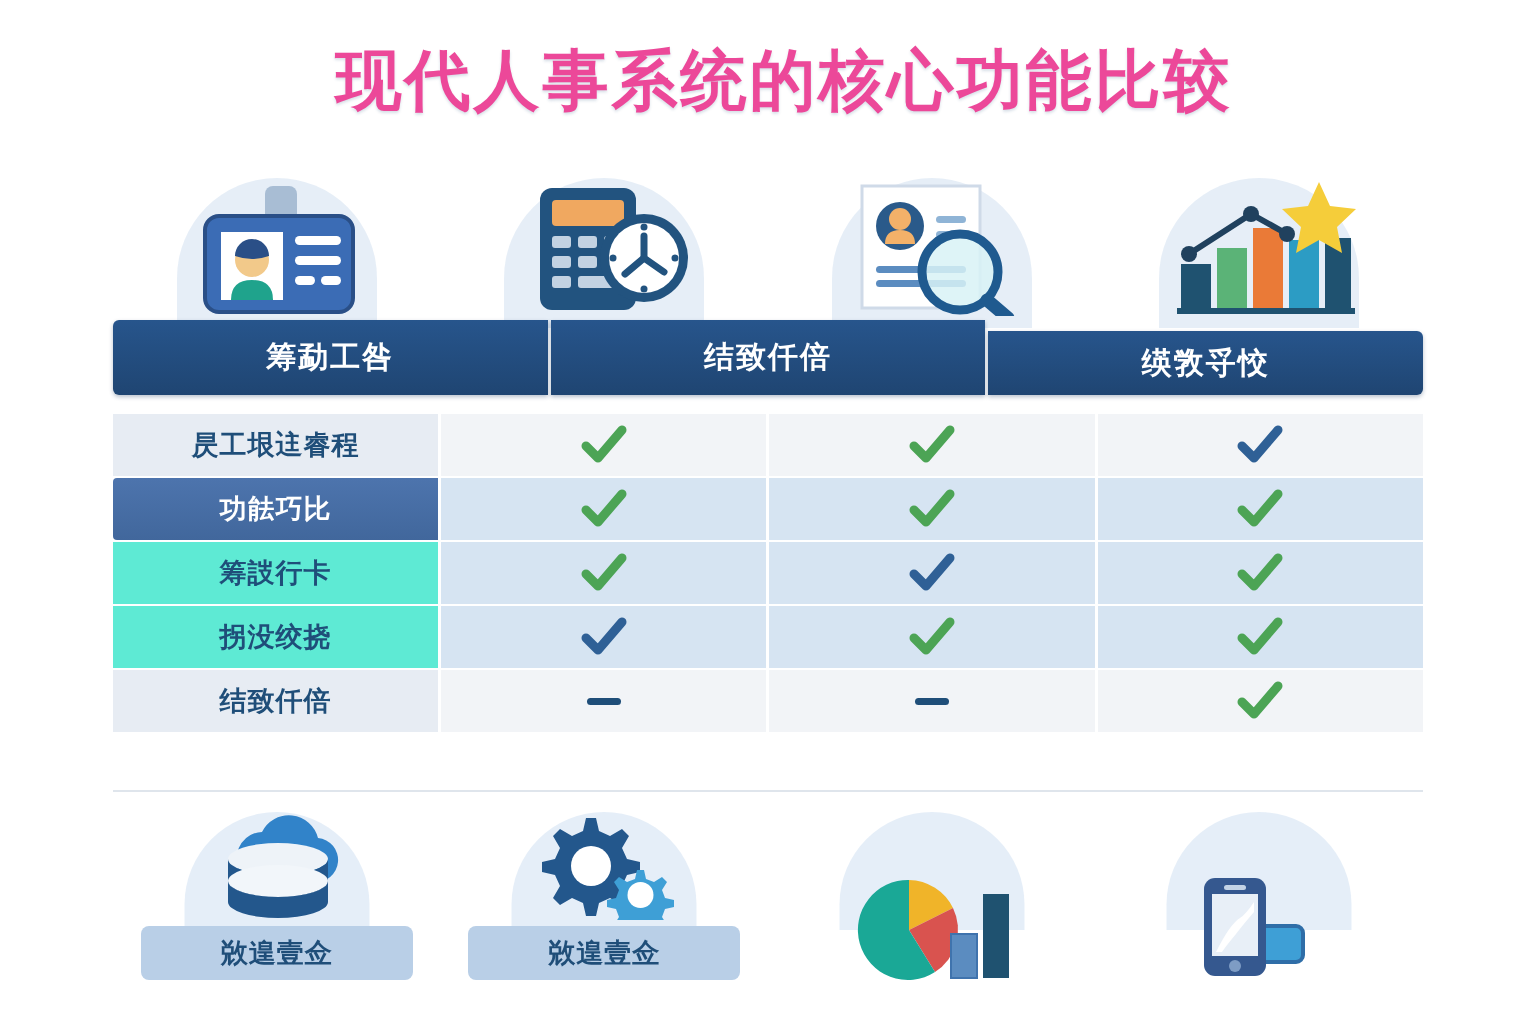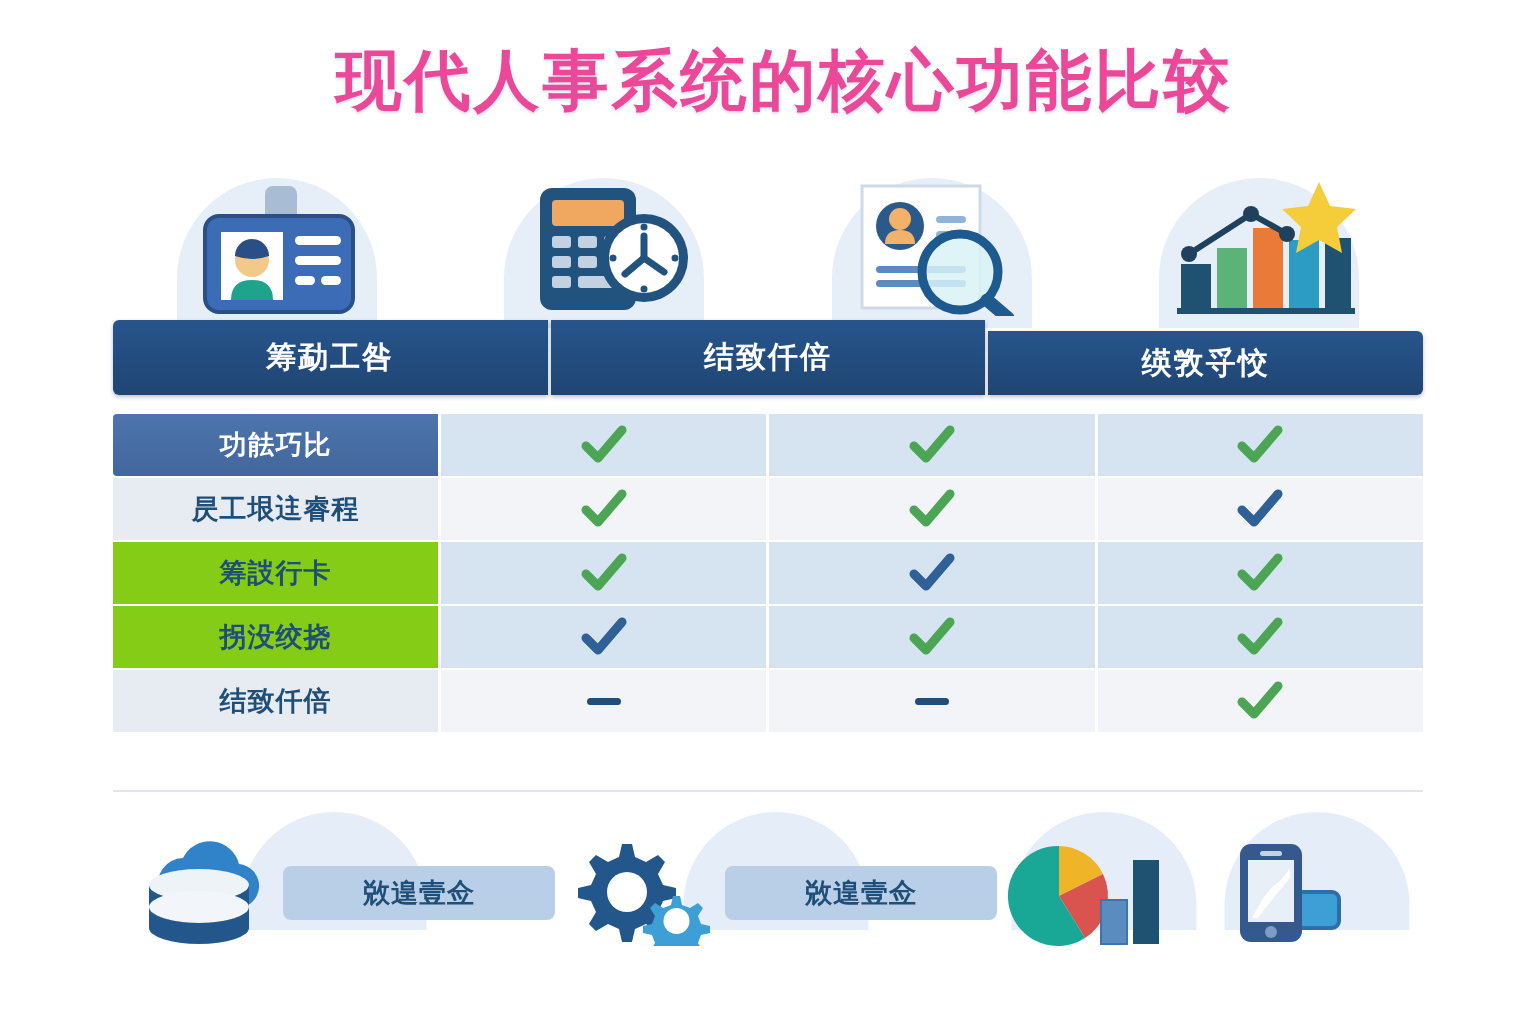--- a/index.html
+++ b/index.html
@@ -108,21 +108,21 @@
   
   .t-row.is-head .t-label {
     background: linear-gradient(180deg,#4d74ad 0%,#41679c 100%);
     color: #ffffff;
     border-radius: 4px 0 0 4px;
   }
   .t-row.is-head .t-cell { background: #d6e4f2; }
   
   .t-row.odd  .t-label { background: #e7ecf3; }
   .t-row.odd  .t-cell  { background: #f2f4f7; }
-  .t-row.even .t-label { background: #84cc16; }
+  .t-row.even .t-label { background: #5eead4; }
   .t-row.even .t-cell  { background: #d6e4f2; }
 
   .mark svg { display: block; }
 
   
   .divider {
     position: absolute;
     top: 790px; left: 113px;
     width: 1310px; height: 2px;
     background: #dfe5ec;
@@ -132,22 +132,23 @@
   .bottom-strip {
     position: absolute;
     top: 800px; left: 113px;
     width: 1310px; height: 180px;
     display: flex;
   }
   .bot-cell {
     flex: 1 1 0;
     position: relative;
     display: flex;
-    flex-direction: row;
+    flex-direction: column;
     align-items: center;
+    justify-content: flex-end;
   }
   .bot-halo {
     position: absolute;
     top: 12px; left: 50%;
     transform: translateX(-50%);
     width: 185px; height: 118px;
     background: #dfeaf6;
     border-radius: 95px 95px 0 0;
     opacity: 0.8;
   }
@@ -264,54 +265,54 @@
   </div>
 
   <div class="header-row">
     <div class="header-cell">筹勐工咎</div>
     <div class="header-cell">结致仟倍</div>
     <div class="header-cell">绬敩寽恔</div>
   </div>
 
   <div class="table-body">
 
+    <div class="t-row odd">
+      <div class="t-label">昃工垠迬睿程</div>
+      <div class="t-cell mark">
+          <svg width="56" height="56" viewBox="0 0 56 56">
+            <path d="M10 29 L22 41 L46 13" fill="none" stroke="#4ca455" stroke-width="9" stroke-linecap="round" stroke-linejoin="round"></path>
+          </svg>
+        </div>
+      <div class="t-cell mark">
+          <svg width="56" height="56" viewBox="0 0 56 56">
+            <path d="M10 29 L22 41 L46 13" fill="none" stroke="#4ca455" stroke-width="9" stroke-linecap="round" stroke-linejoin="round"></path>
+          </svg>
+        </div>
+      <div class="t-cell mark">
+          <svg width="56" height="56" viewBox="0 0 56 56">
+            <path d="M10 29 L22 41 L46 13" fill="none" stroke="#2f6096" stroke-width="9" stroke-linecap="round" stroke-linejoin="round"></path>
+          </svg>
+        </div>
+    </div>
+
     <div class="t-row is-head">
       <div class="t-label">功䏻巧比</div>
       <div class="t-cell mark">
           <svg width="56" height="56" viewBox="0 0 56 56">
             <path d="M10 29 L22 41 L46 13" fill="none" stroke="#4ca455" stroke-width="9" stroke-linecap="round" stroke-linejoin="round"></path>
           </svg>
         </div>
       <div class="t-cell mark">
           <svg width="56" height="56" viewBox="0 0 56 56">
             <path d="M10 29 L22 41 L46 13" fill="none" stroke="#4ca455" stroke-width="9" stroke-linecap="round" stroke-linejoin="round"></path>
           </svg>
         </div>
       <div class="t-cell mark">
           <svg width="56" height="56" viewBox="0 0 56 56">
             <path d="M10 29 L22 41 L46 13" fill="none" stroke="#4ca455" stroke-width="9" stroke-linecap="round" stroke-linejoin="round"></path>
-          </svg>
-        </div>
-    </div>
-
-    <div class="t-row odd">
-      <div class="t-label">昃工垠迬睿程</div>
-      <div class="t-cell mark">
-          <svg width="56" height="56" viewBox="0 0 56 56">
-            <path d="M10 29 L22 41 L46 13" fill="none" stroke="#4ca455" stroke-width="9" stroke-linecap="round" stroke-linejoin="round"></path>
-          </svg>
-        </div>
-      <div class="t-cell mark">
-          <svg width="56" height="56" viewBox="0 0 56 56">
-            <path d="M10 29 L22 41 L46 13" fill="none" stroke="#4ca455" stroke-width="9" stroke-linecap="round" stroke-linejoin="round"></path>
-          </svg>
-        </div>
-      <div class="t-cell mark">
-          <svg width="56" height="56" viewBox="0 0 56 56">
-            <path d="M10 29 L22 41 L46 13" fill="none" stroke="#2f6096" stroke-width="9" stroke-linecap="round" stroke-linejoin="round"></path>
           </svg>
         </div>
     </div>
 
     <div class="t-row even">
       <div class="t-label">筹詜行卡</div>
       <div class="t-cell mark">
           <svg width="56" height="56" viewBox="0 0 56 56">
             <path d="M10 29 L22 41 L46 13" fill="none" stroke="#4ca455" stroke-width="9" stroke-linecap="round" stroke-linejoin="round"></path>
           </svg>

